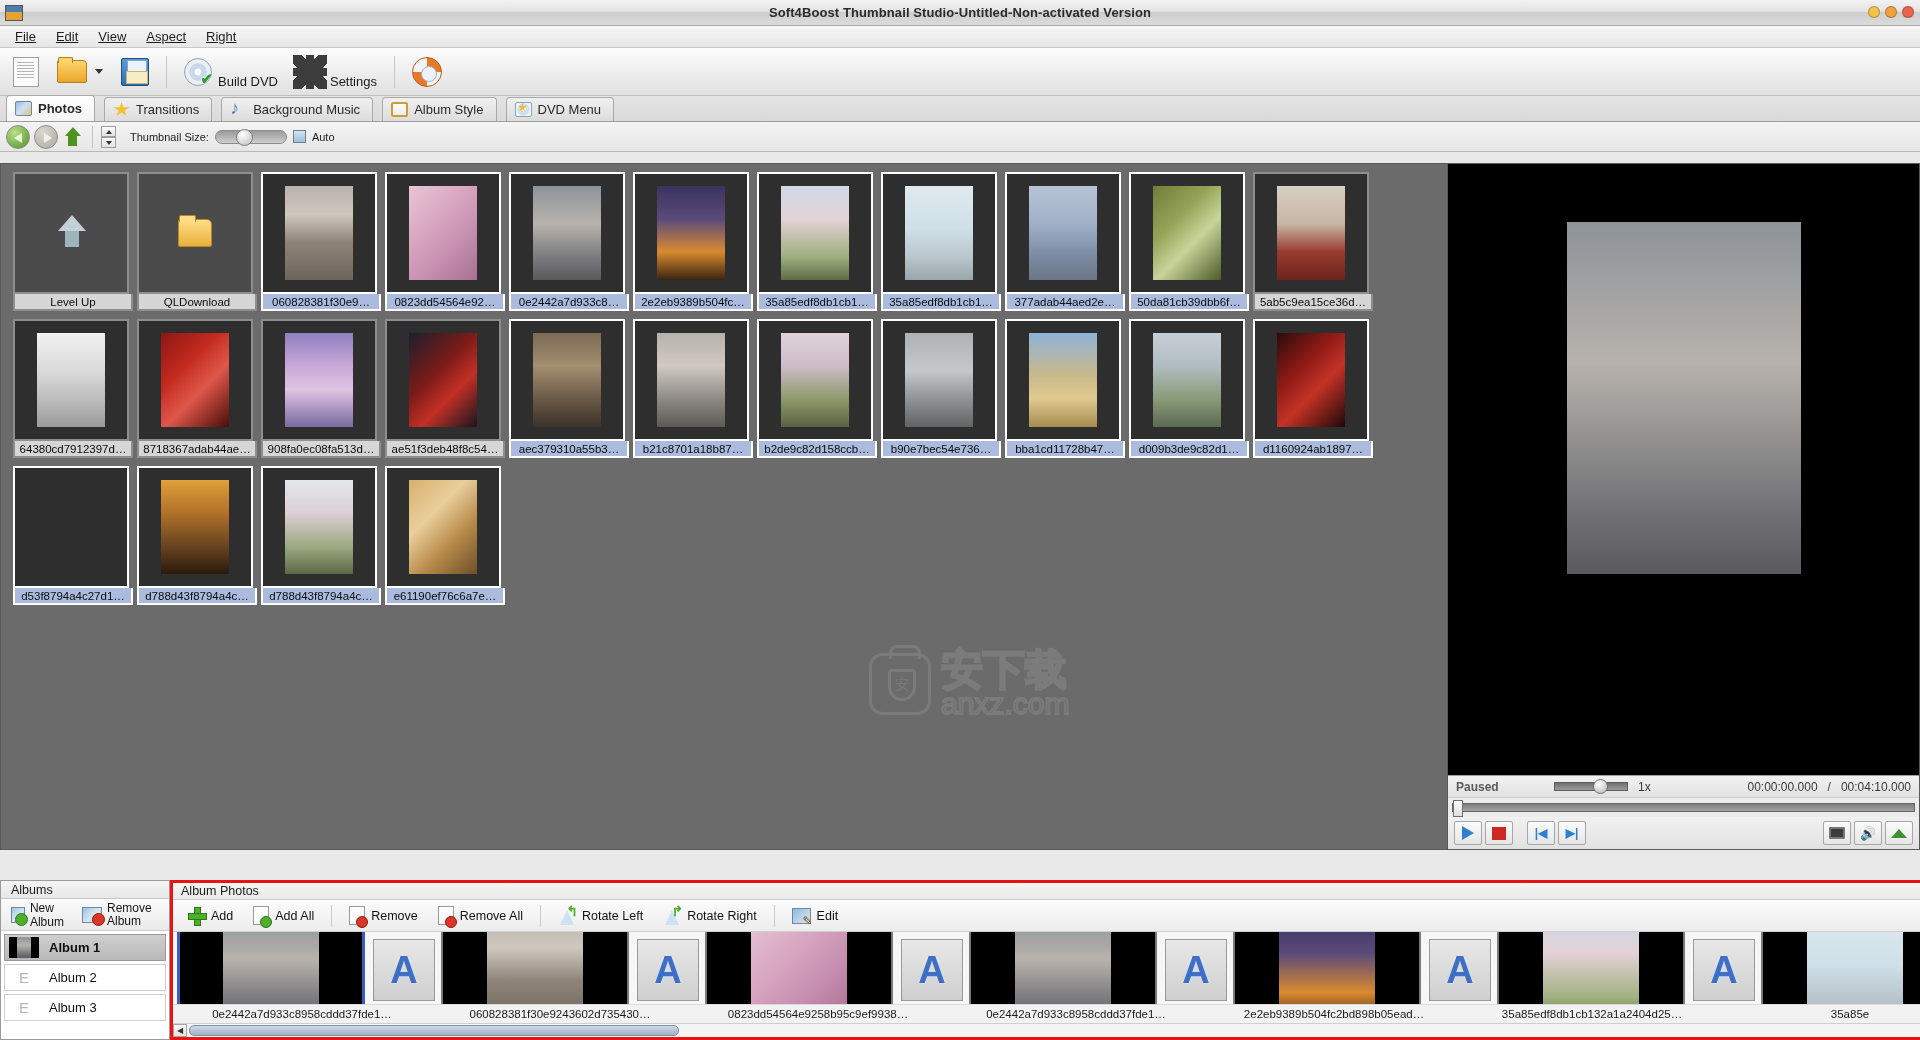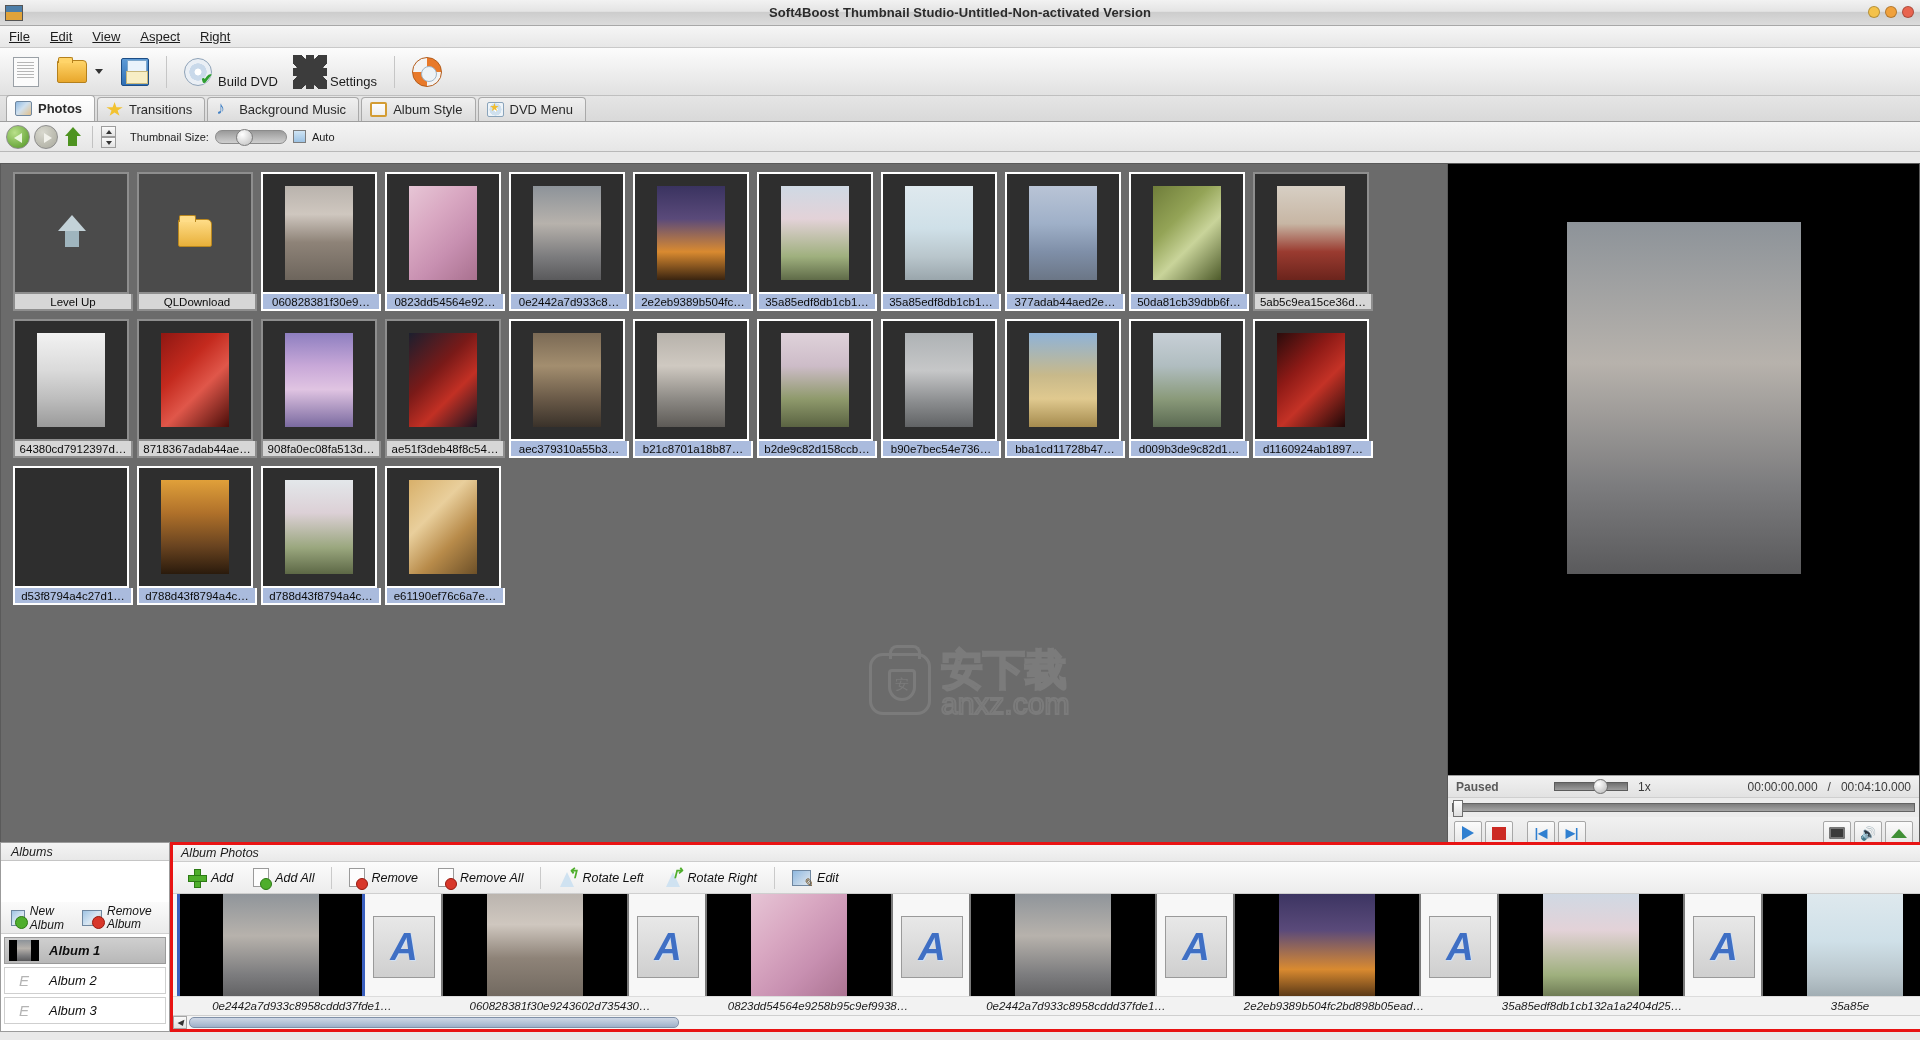--- a/index.html
+++ b/index.html
@@ -32,20 +32,21 @@
   }
   .win-btns { position: absolute; right: 6px; top: 6px; display: flex; gap: 5px; }
   .win-btns i { display:block; width: 12px; height: 12px; border-radius: 50%; border:1px solid rgba(0,0,0,.25);}
   .wb-min { background: #f4c24a; }
   .wb-max { background: #f0a13c; }
   .wb-close { background: #e8644f; }
 
   
   .menubar {
     height: 22px; display: flex; align-items: center; gap: 2px;
+    padding-left: 6px;
     background: linear-gradient(to bottom,#f6f6f6,#e7e7e7);
     border-bottom: 1px solid #c9c9c9;
   }
   .menubar .mi {
     padding: 2px 9px; font-size: 13px; color: #1d1d1d; cursor: default;
   }
   .menubar .mi u { text-decoration: underline; }
 
   
   .toolbar {
@@ -73,21 +74,21 @@
   .ico-gear-sp{position:absolute;inset:-3px;background:
       linear-gradient(0deg,transparent 38%,#3c3c3c 38% 62%,transparent 62%),
       linear-gradient(45deg,transparent 38%,#3c3c3c 38% 62%,transparent 62%),
       linear-gradient(90deg,transparent 38%,#3c3c3c 38% 62%,transparent 62%),
       linear-gradient(135deg,transparent 38%,#3c3c3c 38% 62%,transparent 62%);
   }
   .ico-life { width:30px;height:30px;border-radius:50%;background:conic-gradient(#e8792a 0 25%,#f3f3f3 0 50%,#e8792a 0 75%,#f3f3f3 0);border:1px solid #b35c1b;}
   .ico-life:after{content:"";position:absolute;left:8px;top:8px;width:14px;height:14px;border-radius:50%;background:#eef3f7;border:1px solid #9fb4c6;}
 
   
-  .tabs { height: 26px; display: flex; align-items: flex-end; padding-left: 6px; gap: 2px;
+  .tabs { height: 26px; display: flex; align-items: flex-end; padding-left: 6px; gap: 9px;
           background: linear-gradient(to bottom,#e5e5e5,#d9d9d9); border-bottom: 1px solid #9e9e9e; }
   .tab { height: 24px; display: flex; align-items: center; gap: 6px; padding: 0 12px 0 8px;
          background: linear-gradient(to bottom,#f0f0f0,#dcdcdc); border: 1px solid #a9a9a9;
          border-bottom: none; border-radius: 4px 4px 0 0; font-size: 13px; color: #2a2a2a; cursor: default;}
   .tab.active { background: linear-gradient(to bottom,#ffffff,#f4f4f4); font-weight: bold; height: 26px;}
   .tab .ti { width: 17px; height: 15px; display:inline-block; position: relative; border-radius:2px;}
   .ti-photos{background:linear-gradient(135deg,#8fb9e0,#cfe0ef 45%,#e2c08a);border:1px solid #6f87a0;}
   .ti-star{width:16px;height:16px;background:#f2c230;clip-path:polygon(50% 0,61% 35%,98% 35%,68% 57%,79% 91%,50% 70%,21% 91%,32% 57%,2% 35%,39% 35%);border:none;}
   .ti-note{width:14px;height:16px;background:transparent;}
   .ti-note:before{content:"♪";position:absolute;left:0;top:-4px;font-size:18px;color:#3f7fc4;}
@@ -165,26 +166,26 @@
   .pb-play:after{content:"";width:0;height:0;border-top:7px solid transparent;border-bottom:7px solid transparent;border-left:12px solid #2f7fd0;}
   .pb-stop:after{content:"";width:14px;height:13px;background:#cc2a23;}
   .pb-prev:after{content:"|◀";color:#2f7fd0;font-size:12px;font-weight:bold;}
   .pb-next:after{content:"▶|";color:#2f7fd0;font-size:12px;font-weight:bold;}
   .pb-cam:after{content:"";width:16px;height:12px;background:#3b3b3b;border-radius:2px;box-shadow:inset 0 0 0 2px #777;}
   .pb-vol:after{content:"🔊";font-size:13px;}
   .pb-tri:after{content:"";width:0;height:0;border-left:8px solid transparent;border-right:8px solid transparent;border-bottom:9px solid #3f8f35;}
   .flexspace{flex:1;}
 
   
-  .bottom { position:absolute; left:0; right:0; bottom:8px; height:190px; display:flex; background:#efefef;font-style:italic;}
+  .bottom { position:absolute; left:0; right:0; bottom:0; height:160px; display:flex; background:#efefef;}
   .albums { width: 224px; border:1px solid #9b9b9b; background:#fff; display:flex; flex-direction:column;}
   .albums .hdr { height: 18px; font-size:12.5px; color:#1b1b1b; padding-left:10px; line-height:18px;
                  background:linear-gradient(to bottom,#f4f4f4,#e8e8e8); border-bottom:1px solid #c5c5c5;}
   .albums .ab-tools { height: 32px; display:flex; align-items:center; gap:4px; padding:0 6px;
-                      background:linear-gradient(to bottom,#fbfbfb,#eaeaea); border-bottom:1px solid #cfcfcf;margin-top:41px;}
+                      background:linear-gradient(to bottom,#fbfbfb,#eaeaea); border-bottom:1px solid #cfcfcf;}
   .ab-btn { display:flex; align-items:center; gap:5px; font-size:12px; color:#141414; padding:2px 4px;}
   .ab-ico { width:20px;height:16px;background:linear-gradient(135deg,#9fc4e4,#d9e7f3 55%,#cdb78e);border:1px solid #6f87a0;position:relative;}
   .ab-ico.plus:after{content:"";position:absolute;right:-4px;bottom:-4px;width:11px;height:11px;border-radius:50%;background:#4fae2c;border:1px solid #2c7a14;}
   .ab-ico.minus:after{content:"";position:absolute;right:-4px;bottom:-4px;width:11px;height:11px;border-radius:50%;background:#d8372a;border:1px solid #97190f;}
   .albist { flex:1; padding: 3px; overflow:hidden;}
   .al-item { height: 27px; display:flex; align-items:center; gap:10px; border:1px solid #cfcfcf; margin-bottom:3px;
              font-size:13px; color:#0f0f0f; background:#fff; padding-left:4px;}
   .al-item.sel { background: linear-gradient(to bottom,#cfcfcf,#b8b8b8); font-weight:bold; border-color:#9a9a9a;}
   .al-thumb{width:30px;height:21px;background:#000;position:relative;overflow:hidden;}
   .al-e{width:30px;text-align:center;color:#b4b4b4;font-size:15px;}

